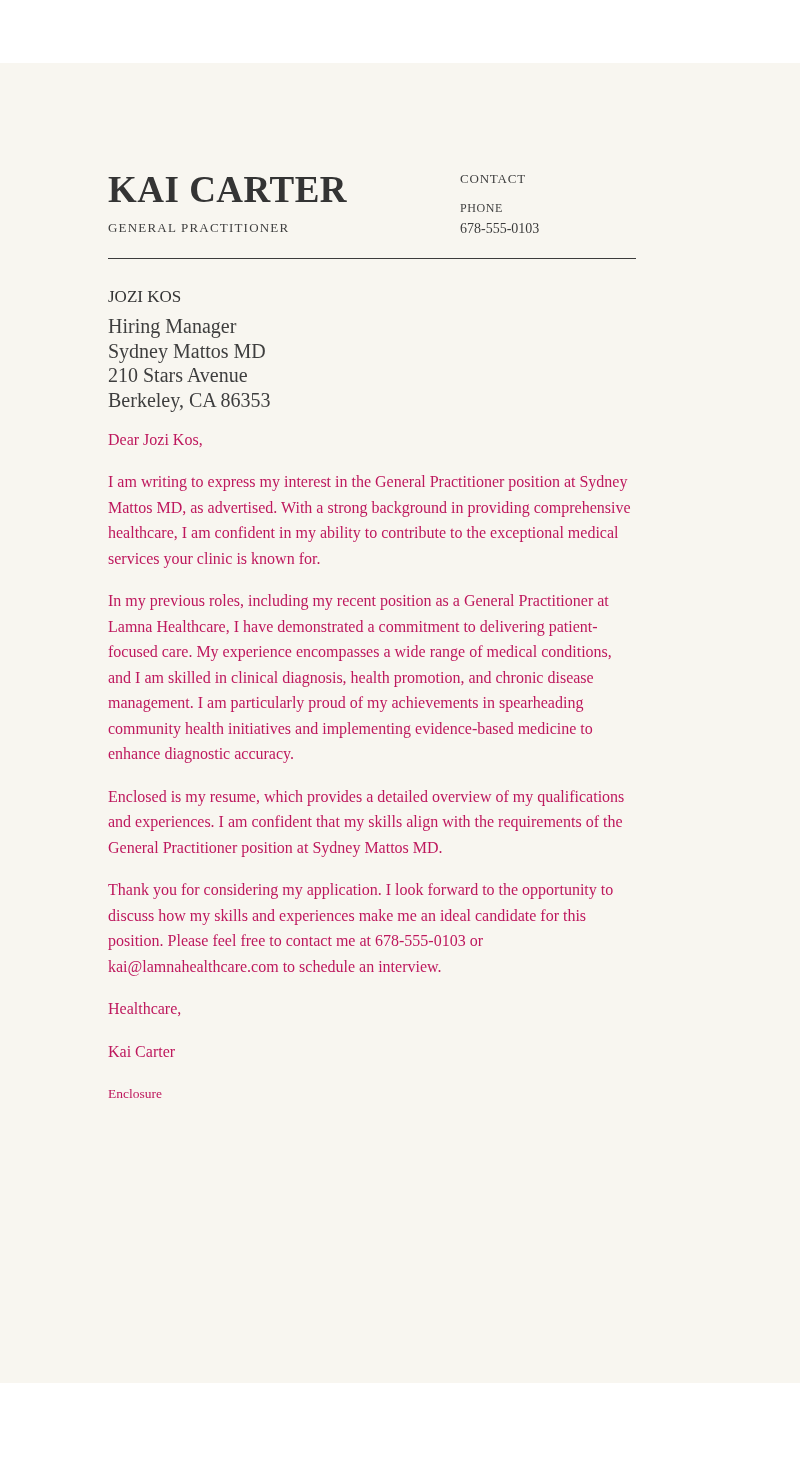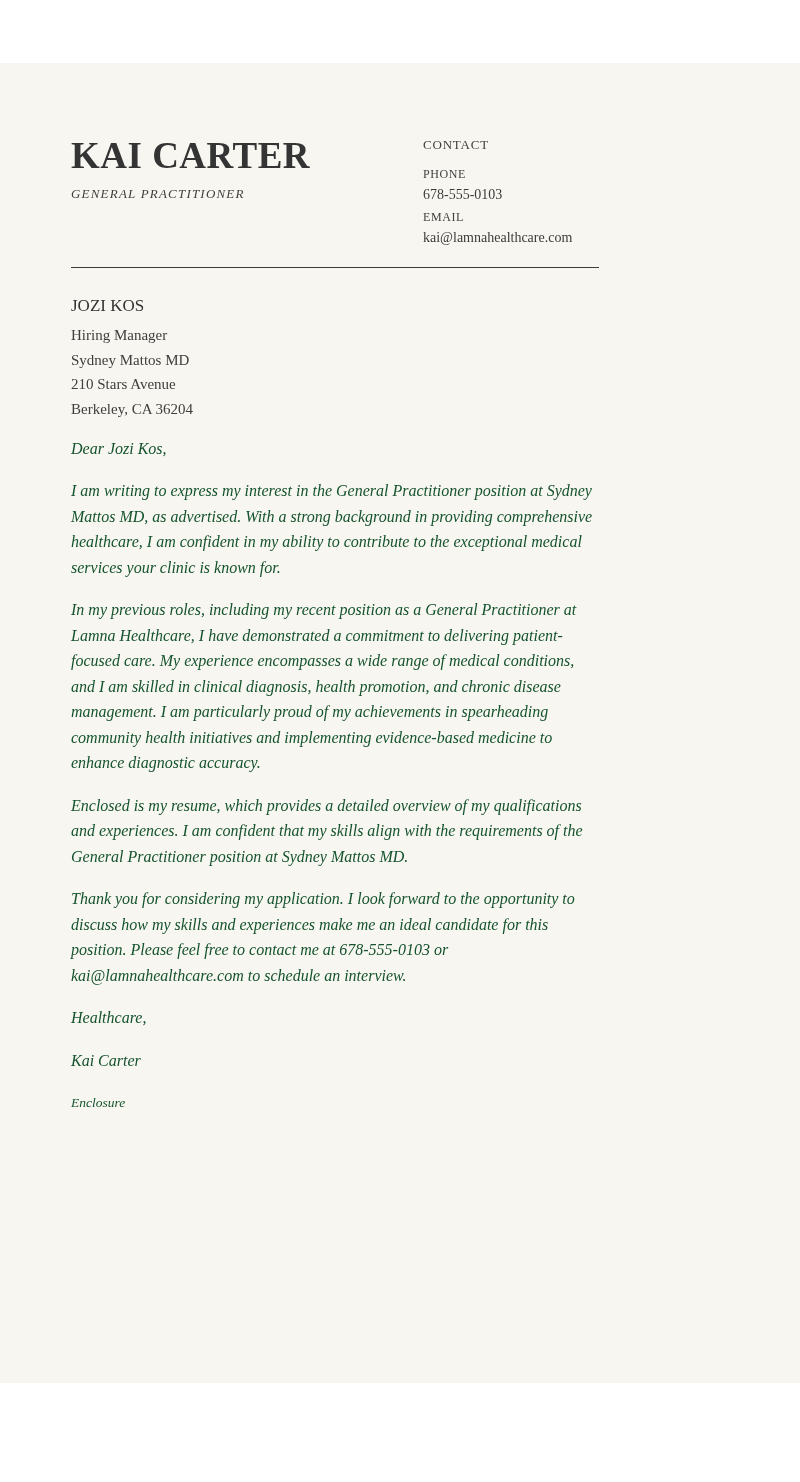--- a/index.html
+++ b/index.html
@@ -22,22 +22,22 @@
     position: absolute;
     top: 63px;
     left: 0;
     width: 800px;
     height: 1320px;
     background: #f8f6f0;
     box-sizing: border-box;
   }
   .content {
     width: 528px;
-    margin-left: 71px;
-    padding-top: 72px;
+    margin-left: 108px;
+    padding-top: 106px;
     box-sizing: content-box;
   }
   
   .header {
     display: flex;
     align-items: flex-start;
     justify-content: space-between;
   }
   .identity { flex: 1; }
   .name {
@@ -46,21 +46,20 @@
     letter-spacing: 0.5px;
     color: #343434;
     line-height: 42px;
     margin: 0;
   }
   .job-title {
     margin-top: 9px;
     font-size: 13px;
     letter-spacing: 1.2px;
     color: #3f3f3f;
-    font-style: italic;
   }
   .contact {
     width: 176px;
     padding-top: 2px;
   }
   .contact-heading {
     font-size: 13px;
     letter-spacing: 0.8px;
     color: #3f3f3f;
     margin-bottom: 13px;
@@ -90,32 +89,31 @@
   }
   
   .recipient-name {
     font-size: 17px;
     font-weight: normal;
     color: #343434;
     line-height: 20px;
     margin: 0 0 7px 0;
   }
   .recipient-line {
-    font-size: 15px;
+    font-size: 20px;
     line-height: 24.7px;
     color: #3e3e3e;
   }
   
   .letter { margin-top: 14px; }
   .letter p {
     font-size: 16px;
     line-height: 25.5px;
     margin: 0 0 17px 0;
-    color: #14532d;
-    font-style: italic;
+    color: #be185d;
   }
   .letter p.enclosure {
     font-size: 13.5px;
     margin-top: 1px;
   }
 </style>
 </head>
 <body>
 
 <div class="canvas">
@@ -129,35 +127,31 @@
         </div>
         <div class="contact">
           <div class="contact-heading">CONTACT</div>
 
           <div class="contact-item">
             <div class="contact-label">PHONE</div>
             <div class="contact-value">678-555-0103</div>
           </div>
 
 
-          <div class="contact-item">
-            <div class="contact-label">EMAIL</div>
-            <div class="contact-value">kai@lamnahealthcare.com</div>
-          </div>
         </div>
       </div>
 
       <hr class="divider">
 
       <div class="recipient">
         <div class="recipient-name">JOZI KOS</div>
         <div class="recipient-line">Hiring Manager</div>
         <div class="recipient-line">Sydney Mattos MD</div>
         <div class="recipient-line">210 Stars Avenue</div>
-        <div class="recipient-line">Berkeley, CA 36204</div>
+        <div class="recipient-line">Berkeley, CA 86353</div>
       </div>
 
       <div class="letter">
         <p>Dear Jozi Kos,</p>
         <p>I am writing to express my interest in the General Practitioner position at Sydney Mattos MD, as advertised. With a strong background in providing comprehensive healthcare, I am confident in my ability to contribute to the exceptional medical services your clinic is known for.</p>
         <p>In my previous roles, including my recent position as a General Practitioner at Lamna Healthcare, I have demonstrated a commitment to delivering patient-focused care. My experience encompasses a wide range of medical conditions, and I am skilled in clinical diagnosis, health promotion, and chronic disease management. I am particularly proud of my achievements in spearheading community health initiatives and implementing evidence-based medicine to enhance diagnostic accuracy.</p>
         <p>Enclosed is my resume, which provides a detailed overview of my qualifications and experiences. I am confident that my skills align with the requirements of the General Practitioner position at Sydney Mattos MD.</p>
         <p>Thank you for considering my application. I look forward to the opportunity to discuss how my skills and experiences make me an ideal candidate for this position. Please feel free to contact me at 678-555-0103 or kai@lamnahealthcare.com to schedule an interview.</p>
         <p>Healthcare,</p>
         <p>Kai Carter</p>

